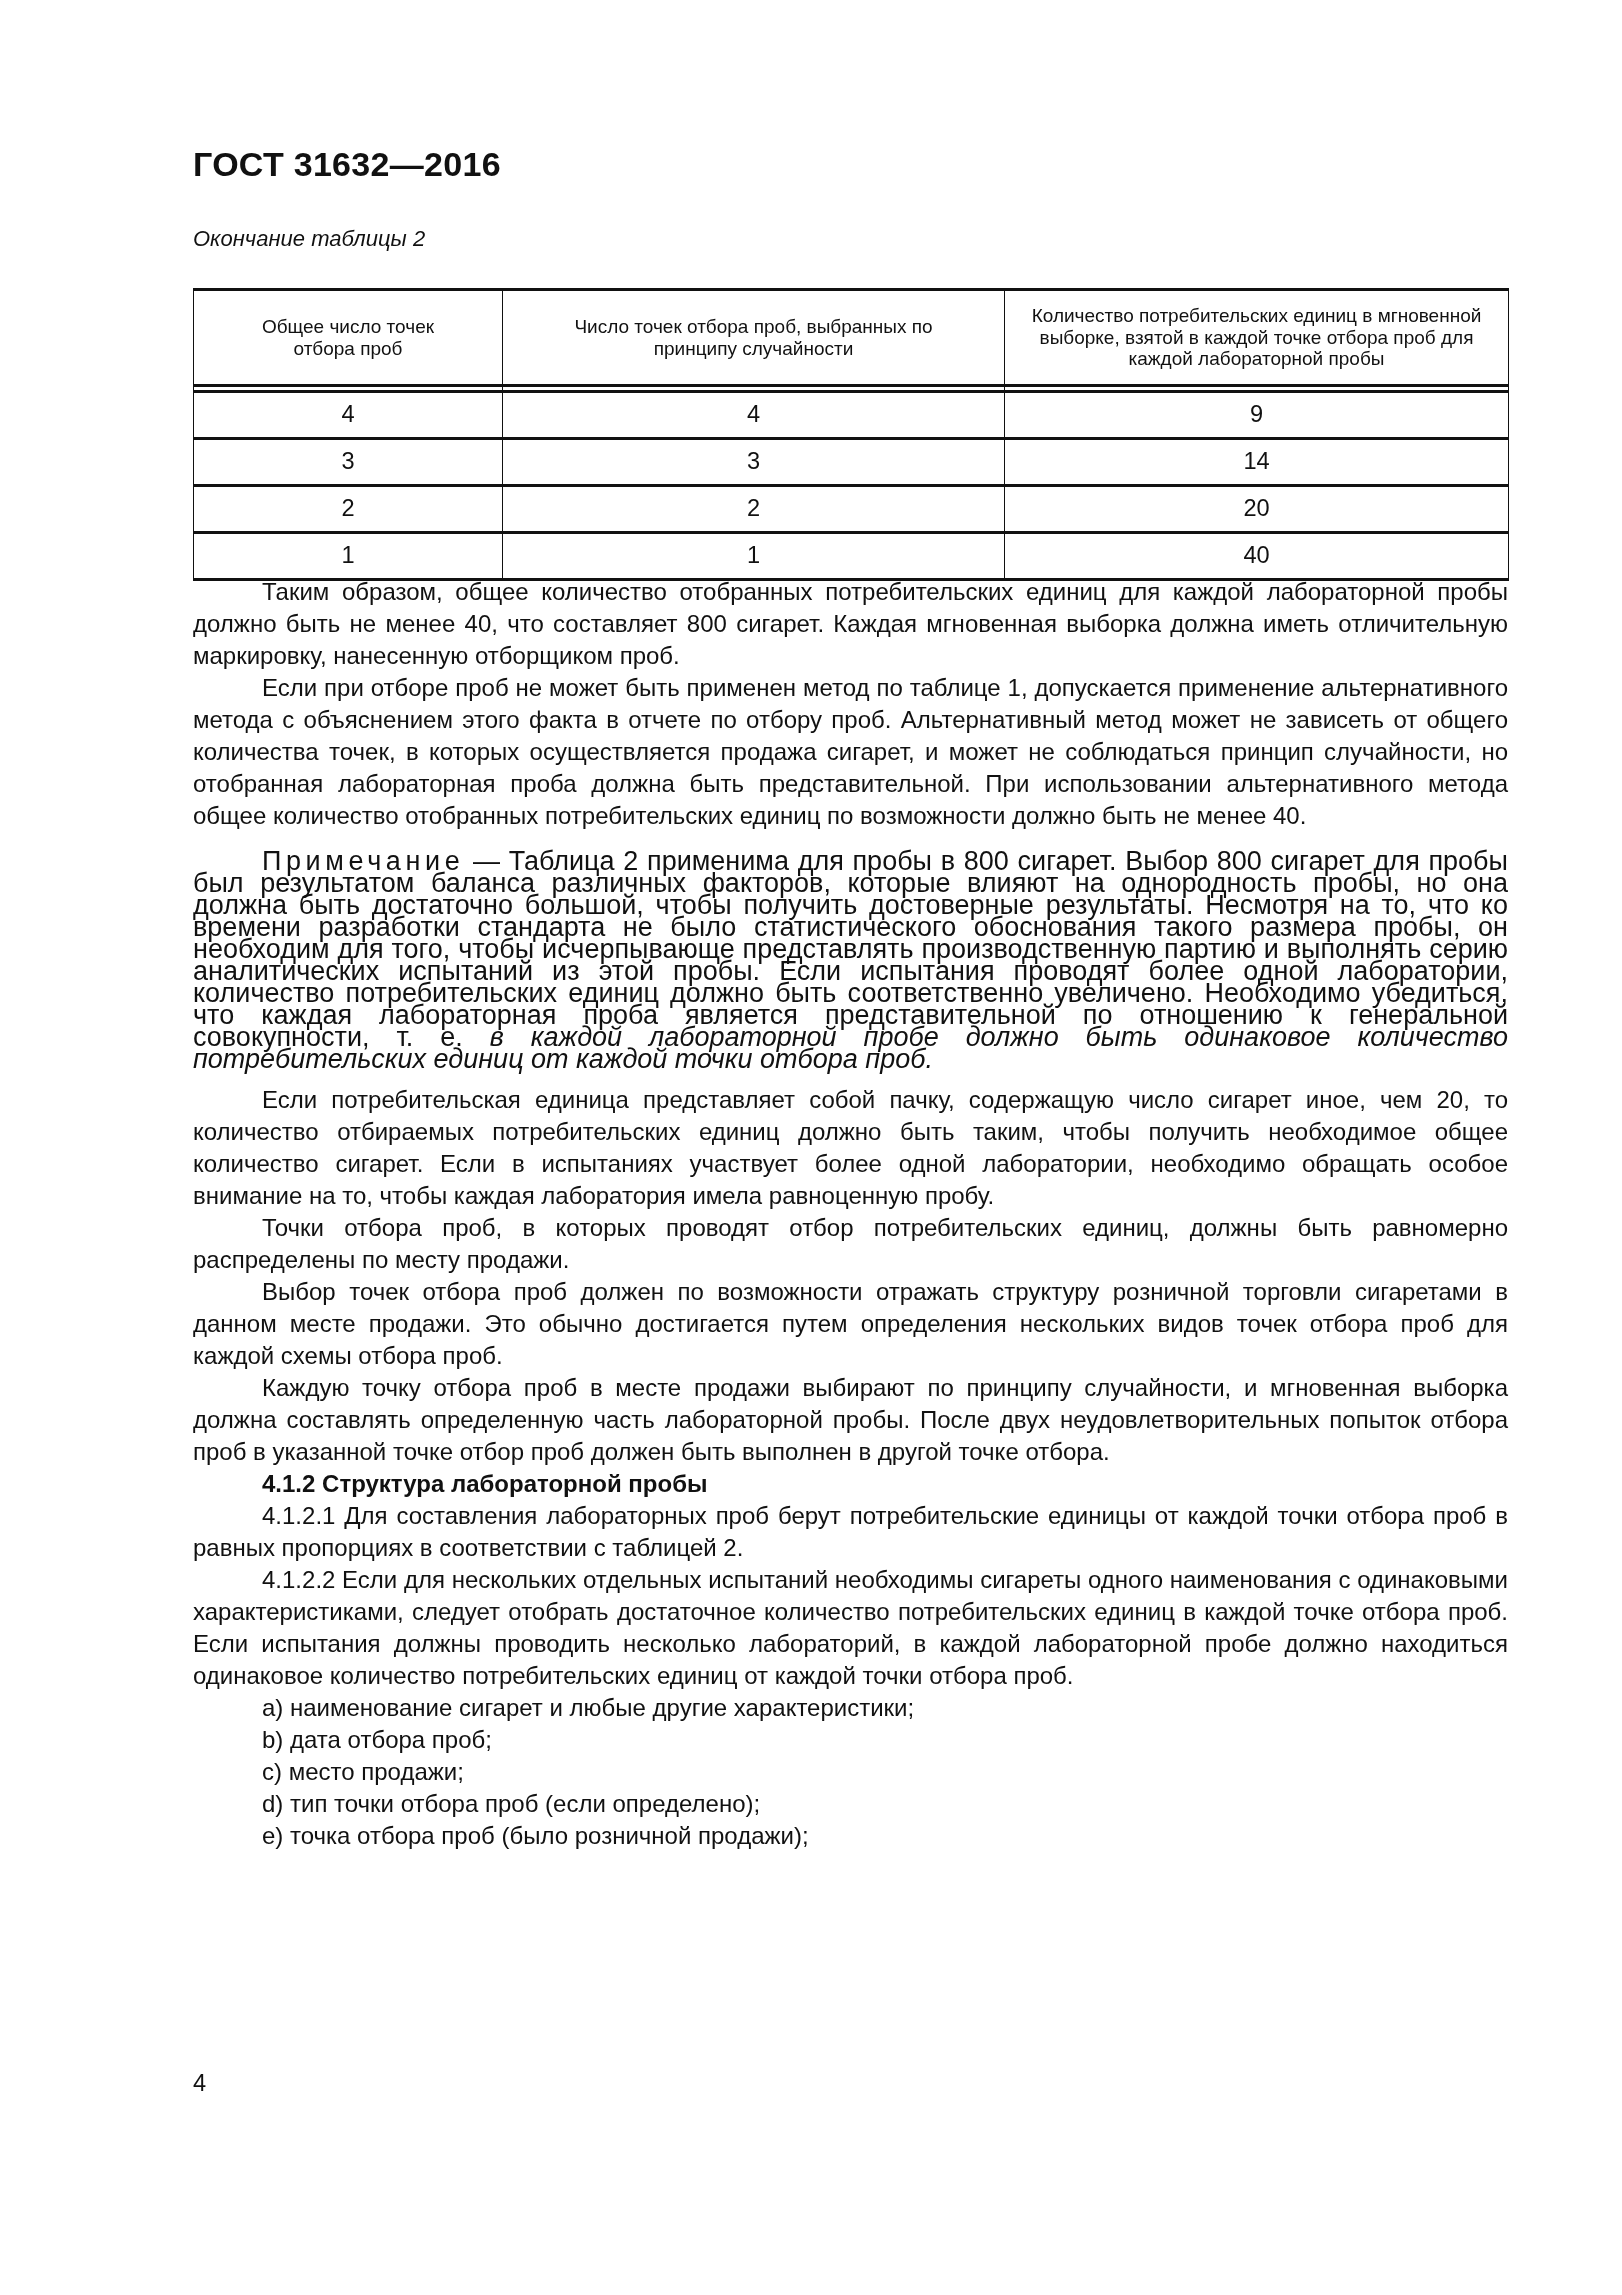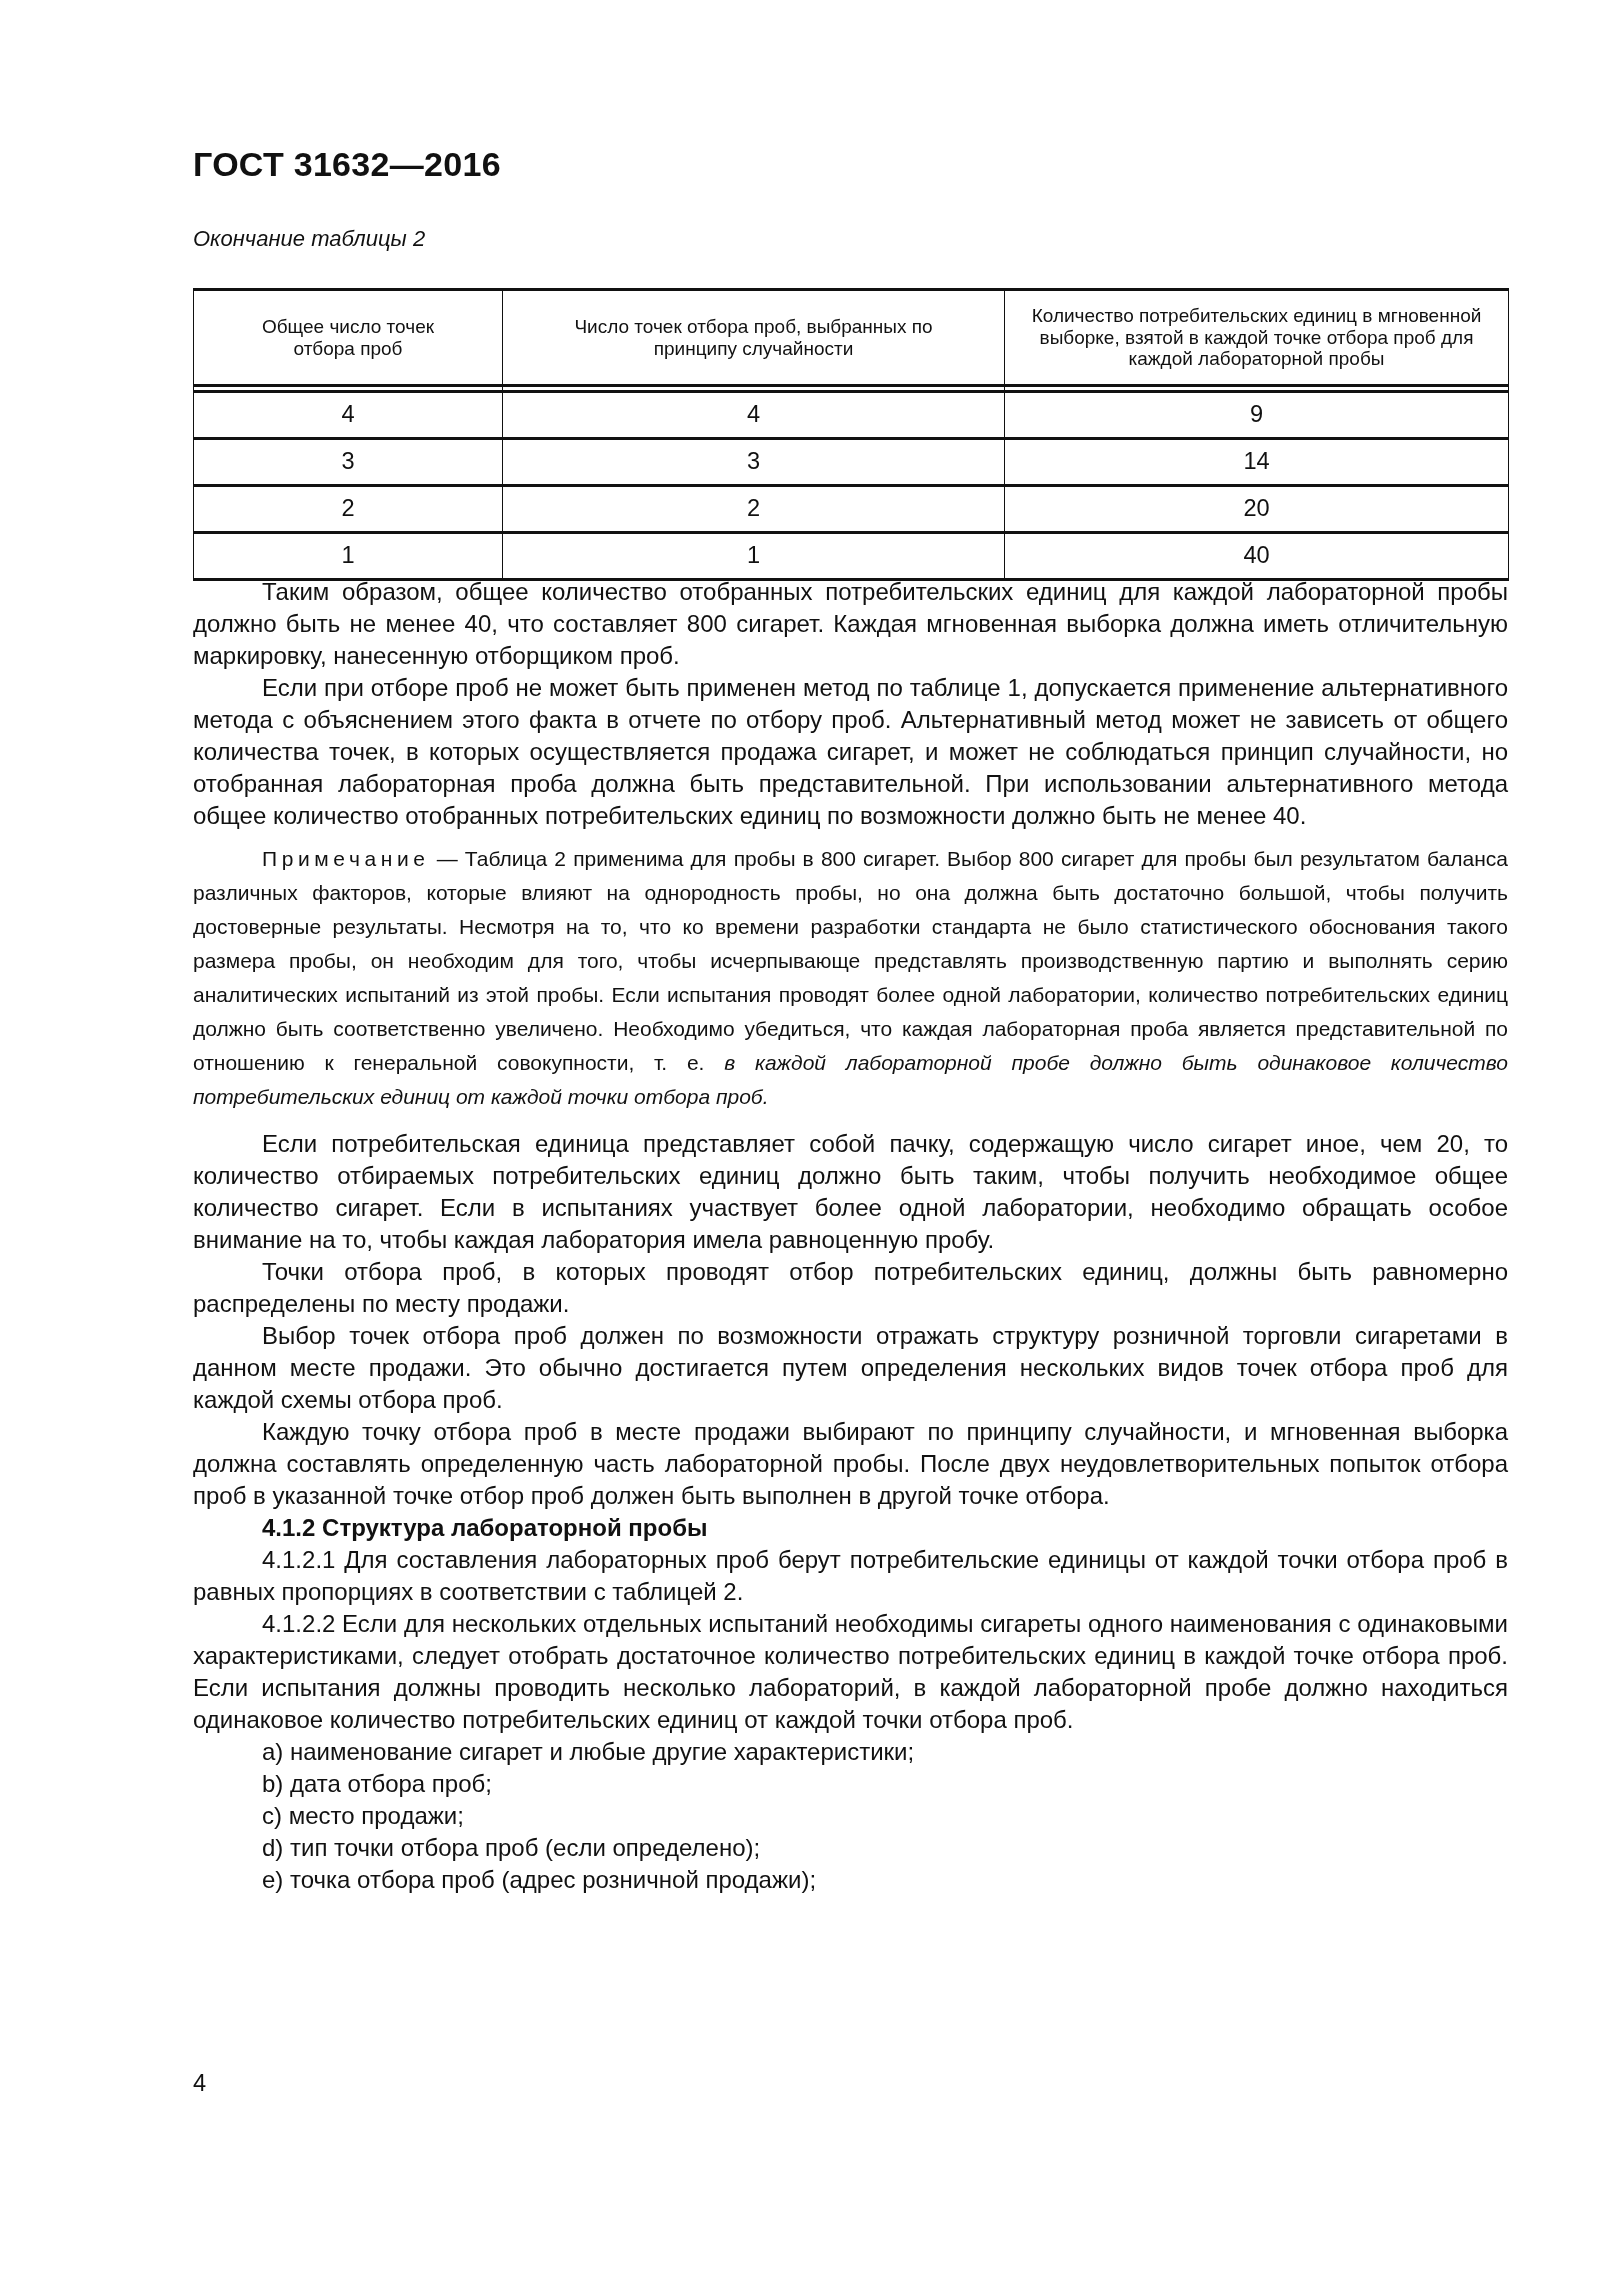--- a/index.html
+++ b/index.html
@@ -31,21 +31,21 @@
     table.data-table tr.head-row th { border-bottom: 3.9px solid #111; }
     table.data-table tr.spacer td { height: 2.6px; border-bottom: 3.9px solid #111; padding: 0; }
     table.data-table td.cell { font-size: 23.6px; height: 42px; border-bottom: 3.9px solid #111; }
     .text-block {
       position: absolute; top: 576px; left: 0; width: 1315px;
       font-size: 24px; line-height: 32px; text-align: justify;
     }
     .text-block p { margin: 0; text-indent: 69px; }
     .text-block p.italic { }
     .text-block p.note {
-      font-size: 21px; line-height: 34px; margin-top: 10px; margin-bottom: 14.4px;
+      font-size: 27px; line-height: 22px; margin-top: 18px; margin-bottom: 14.4px;
     }
     .note-label { letter-spacing: 4.6px; }
     .note-italic { font-style: italic; }
     .text-block p.heading { font-weight: bold; }
     .text-block p.list-item { text-indent: 69px; }
     .page-number {
       position: absolute; top: 2070px; left: 0; font-size: 23.6px;
     }
   </style>
 </head>
@@ -105,18 +105,18 @@
     <p>Точки отбора проб, в которых проводят отбор потребительских единиц, должны быть равномерно распределены по месту продажи.</p>
     <p>Выбор точек отбора проб должен по возможности отражать структуру розничной торговли сигаретами в данном месте продажи. Это обычно достигается путем определения нескольких видов точек отбора проб для каждой схемы отбора проб.</p>
     <p>Каждую точку отбора проб в месте продажи выбирают по принципу случайности, и мгновенная выборка должна составлять определенную часть лабораторной пробы. После двух неудовлетворительных попыток отбора проб в указанной точке отбор проб должен быть выполнен в другой точке отбора.</p>
     <p class="heading">4.1.2 Структура лабораторной пробы</p>
     <p>4.1.2.1 Для составления лабораторных проб берут потребительские единицы от каждой точки отбора проб в равных пропорциях в соответствии с таблицей 2.</p>
     <p>4.1.2.2 Если для нескольких отдельных испытаний необходимы сигареты одного наименования с одинаковыми характеристиками, следует отобрать достаточное количество потребительских единиц в каждой точке отбора проб. Если испытания должны проводить несколько лабораторий, в каждой лабораторной пробе должно находиться одинаковое количество потребительских единиц от каждой точки отбора проб.</p>
     <p class="list-item">a) наименование сигарет и любые другие характеристики;</p>
     <p class="list-item">b) дата отбора проб;</p>
     <p class="list-item">c) место продажи;</p>
     <p class="list-item">d) тип точки отбора проб (если определено);</p>
-    <p class="list-item">e) точка отбора проб (адрес розничной продажи);</p>
+    <p class="list-item">e) точка отбора проб (было розничной продажи);</p>
   </div>
 
   <div class="page-number">4</div>
 </div>
 
 
 </body></html>

